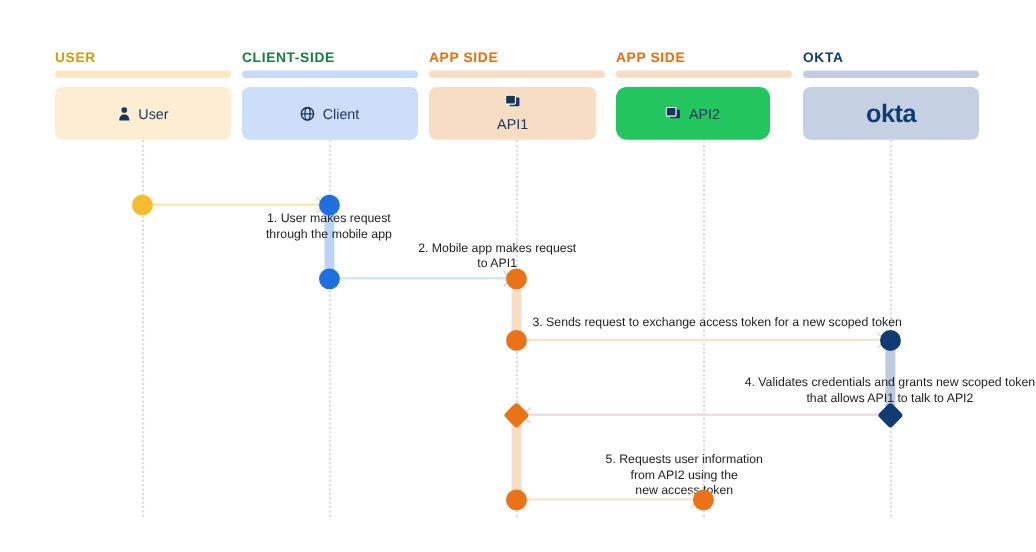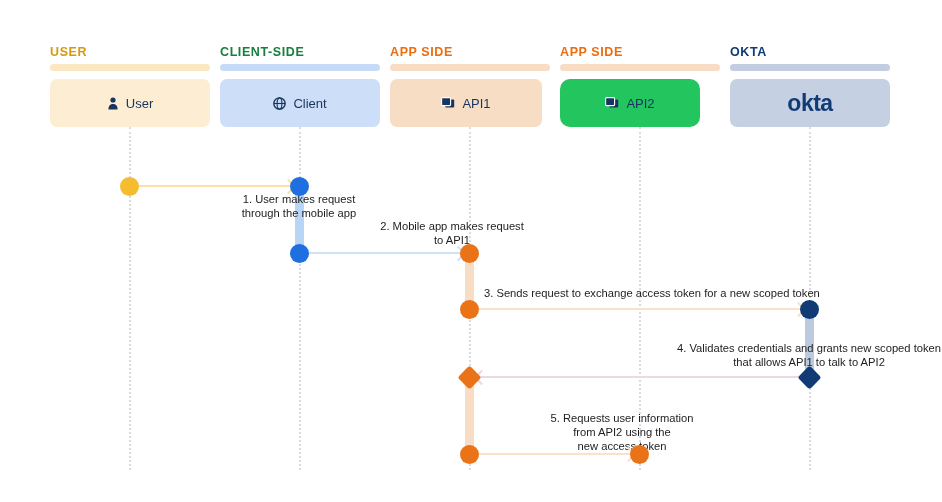--- a/index.html
+++ b/index.html
@@ -59,21 +59,21 @@
             </svg>
         </span>
         <span class="lbl">Client</span>
       </div>
       <div class="lifeline" style="left:299px;top:127px;height:343px;"></div>
     </div>
 
     <div>
       <div class="lane-title" style="left:390px;top:45px;color:#ef6c0b;">APP SIDE</div>
       <div class="lane-rule" style="left:390px;top:64px;width:160px;background:#f8dcc3;"></div>
-      <div class="lane-box" style="left:390px;top:79px;width:152px;background:#f8ddc5;">
+      <div class="lane-box" style="left:390px;top:79px;width:152px;background:#f8ddc5;flex-direction:column;">
         <span>
           <svg width="14" height="12" viewBox="0 0 14 12">
               <rect x="4.2" y="2.6" width="9" height="8" rx="1" fill="#16355f"></rect>
               <rect x="0.6" y="0.6" width="9" height="8" rx="1" fill="#16355f" stroke="#ffffff" stroke-width="1.1"></rect>
             </svg>
         </span>
         <span class="lbl">API1</span>
       </div>
       <div class="lifeline" style="left:469px;top:127px;height:343px;"></div>
     </div>

